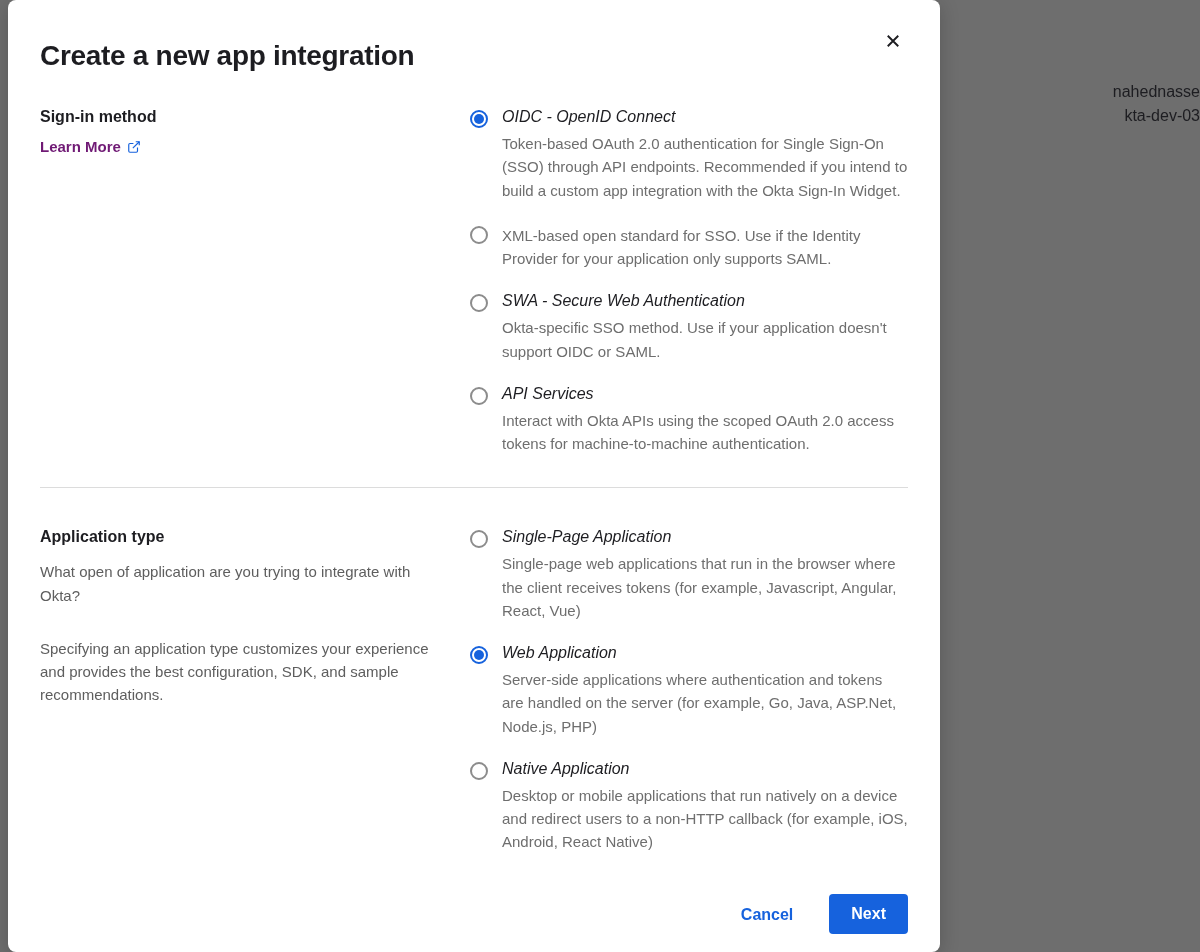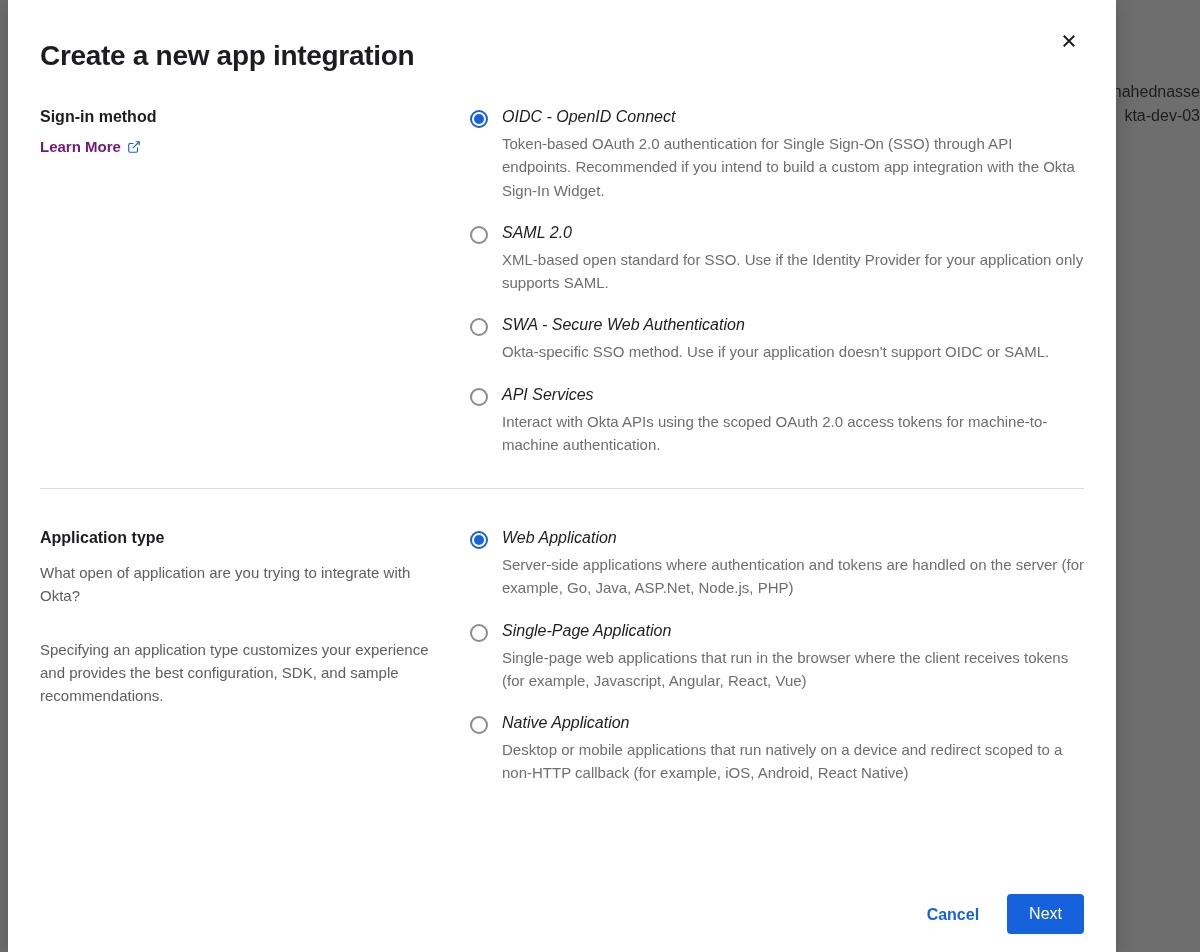--- a/index.html
+++ b/index.html
@@ -22,25 +22,25 @@
   color: #1d1d21;
   font-size: 16px;
   line-height: 1.5;
   text-align: right;
   padding-right: 0;
 }
 .modal {
   position: absolute;
   left: 8px;
   top: 0;
-  width: 1108px;
+  width: 932px;
   height: 952px;
   background: #ffffff;
   padding: 40px 0 4px 0;
-  border-radius: 0;
+  border-radius: 8px;
   box-shadow: 0 4px 20px rgba(0,0,0,0.2);
 }
 .modal-header {
   display: flex;
   justify-content: space-between;
   align-items: flex-start;
   padding: 0 32px 36px 32px;
 }
 .modal-title {
   font-size: 28px;
@@ -179,24 +179,25 @@
   font-size: 16px;
   font-weight: 600;
   cursor: pointer;
   padding: 10px 8px;
 }
 .btn-next {
   background: #1662dd;
   border: none;
   color: #fff;
   font-size: 16px;
-  font-weight: 400;
+  font-weight: 700;
   cursor: pointer;
   padding: 11px 22px;
   border-radius: 4px;
+  margin-left: 8px;
 }
 </style>
 </head>
 <body>
 
 <div class="bg-text">
   <span>nahednasse</span><br>
   <span>kta-dev-03</span>
 </div>
 
@@ -230,21 +231,20 @@
           <div class="radio selected"></div>
           <div class="radio-text">
             <div class="radio-title">OIDC - OpenID Connect</div>
             <div class="radio-desc">Token-based OAuth 2.0 authentication for Single Sign-On (SSO) through API endpoints. Recommended if you intend to build a custom app integration with the Okta Sign-In Widget.</div>
           </div>
         </div>
 
         <div class="radio-item">
           <div class="radio"></div>
           <div class="radio-text">
-            <div class="radio-title">SAML 2.0</div>
             <div class="radio-desc">XML-based open standard for SSO. Use if the Identity Provider for your application only supports SAML.</div>
           </div>
         </div>
 
         <div class="radio-item">
           <div class="radio"></div>
           <div class="radio-text">
             <div class="radio-title">SWA - Secure Web Authentication</div>
             <div class="radio-desc">Okta-specific SSO method. Use if your application doesn't support OIDC or SAML.</div>
           </div>
@@ -267,40 +267,40 @@
   <div class="section">
     <div class="left-col">
       <div class="section-label">Application type</div>
       <div class="left-desc">What open of application are you trying to integrate with Okta?</div>
       <div class="left-desc spaced">Specifying an application type customizes your experience and provides the best configuration, SDK, and sample recommendations.</div>
     </div>
     <div class="right-col">
       <div class="radio-group">
 
         <div class="radio-item">
+          <div class="radio"></div>
+          <div class="radio-text">
+            <div class="radio-title">Single-Page Application</div>
+            <div class="radio-desc">Single-page web applications that run in the browser where the client receives tokens (for example, Javascript, Angular, React, Vue)</div>
+          </div>
+        </div>
+
+        <div class="radio-item">
           <div class="radio selected"></div>
           <div class="radio-text">
             <div class="radio-title">Web Application</div>
             <div class="radio-desc">Server-side applications where authentication and tokens are handled on the server (for example, Go, Java, ASP.Net, Node.js, PHP)</div>
           </div>
         </div>
 
         <div class="radio-item">
           <div class="radio"></div>
           <div class="radio-text">
-            <div class="radio-title">Single-Page Application</div>
-            <div class="radio-desc">Single-page web applications that run in the browser where the client receives tokens (for example, Javascript, Angular, React, Vue)</div>
-          </div>
-        </div>
-
-        <div class="radio-item">
-          <div class="radio"></div>
-          <div class="radio-text">
             <div class="radio-title">Native Application</div>
-            <div class="radio-desc">Desktop or mobile applications that run natively on a device and redirect scoped to a non-HTTP callback (for example, iOS, Android, React Native)</div>
+            <div class="radio-desc">Desktop or mobile applications that run natively on a device and redirect users to a non-HTTP callback (for example, iOS, Android, React Native)</div>
           </div>
         </div>
 
       </div>
     </div>
   </div>
 
   <div class="footer">
     <button class="btn-cancel">Cancel</button>
     <button class="btn-next">Next</button>

